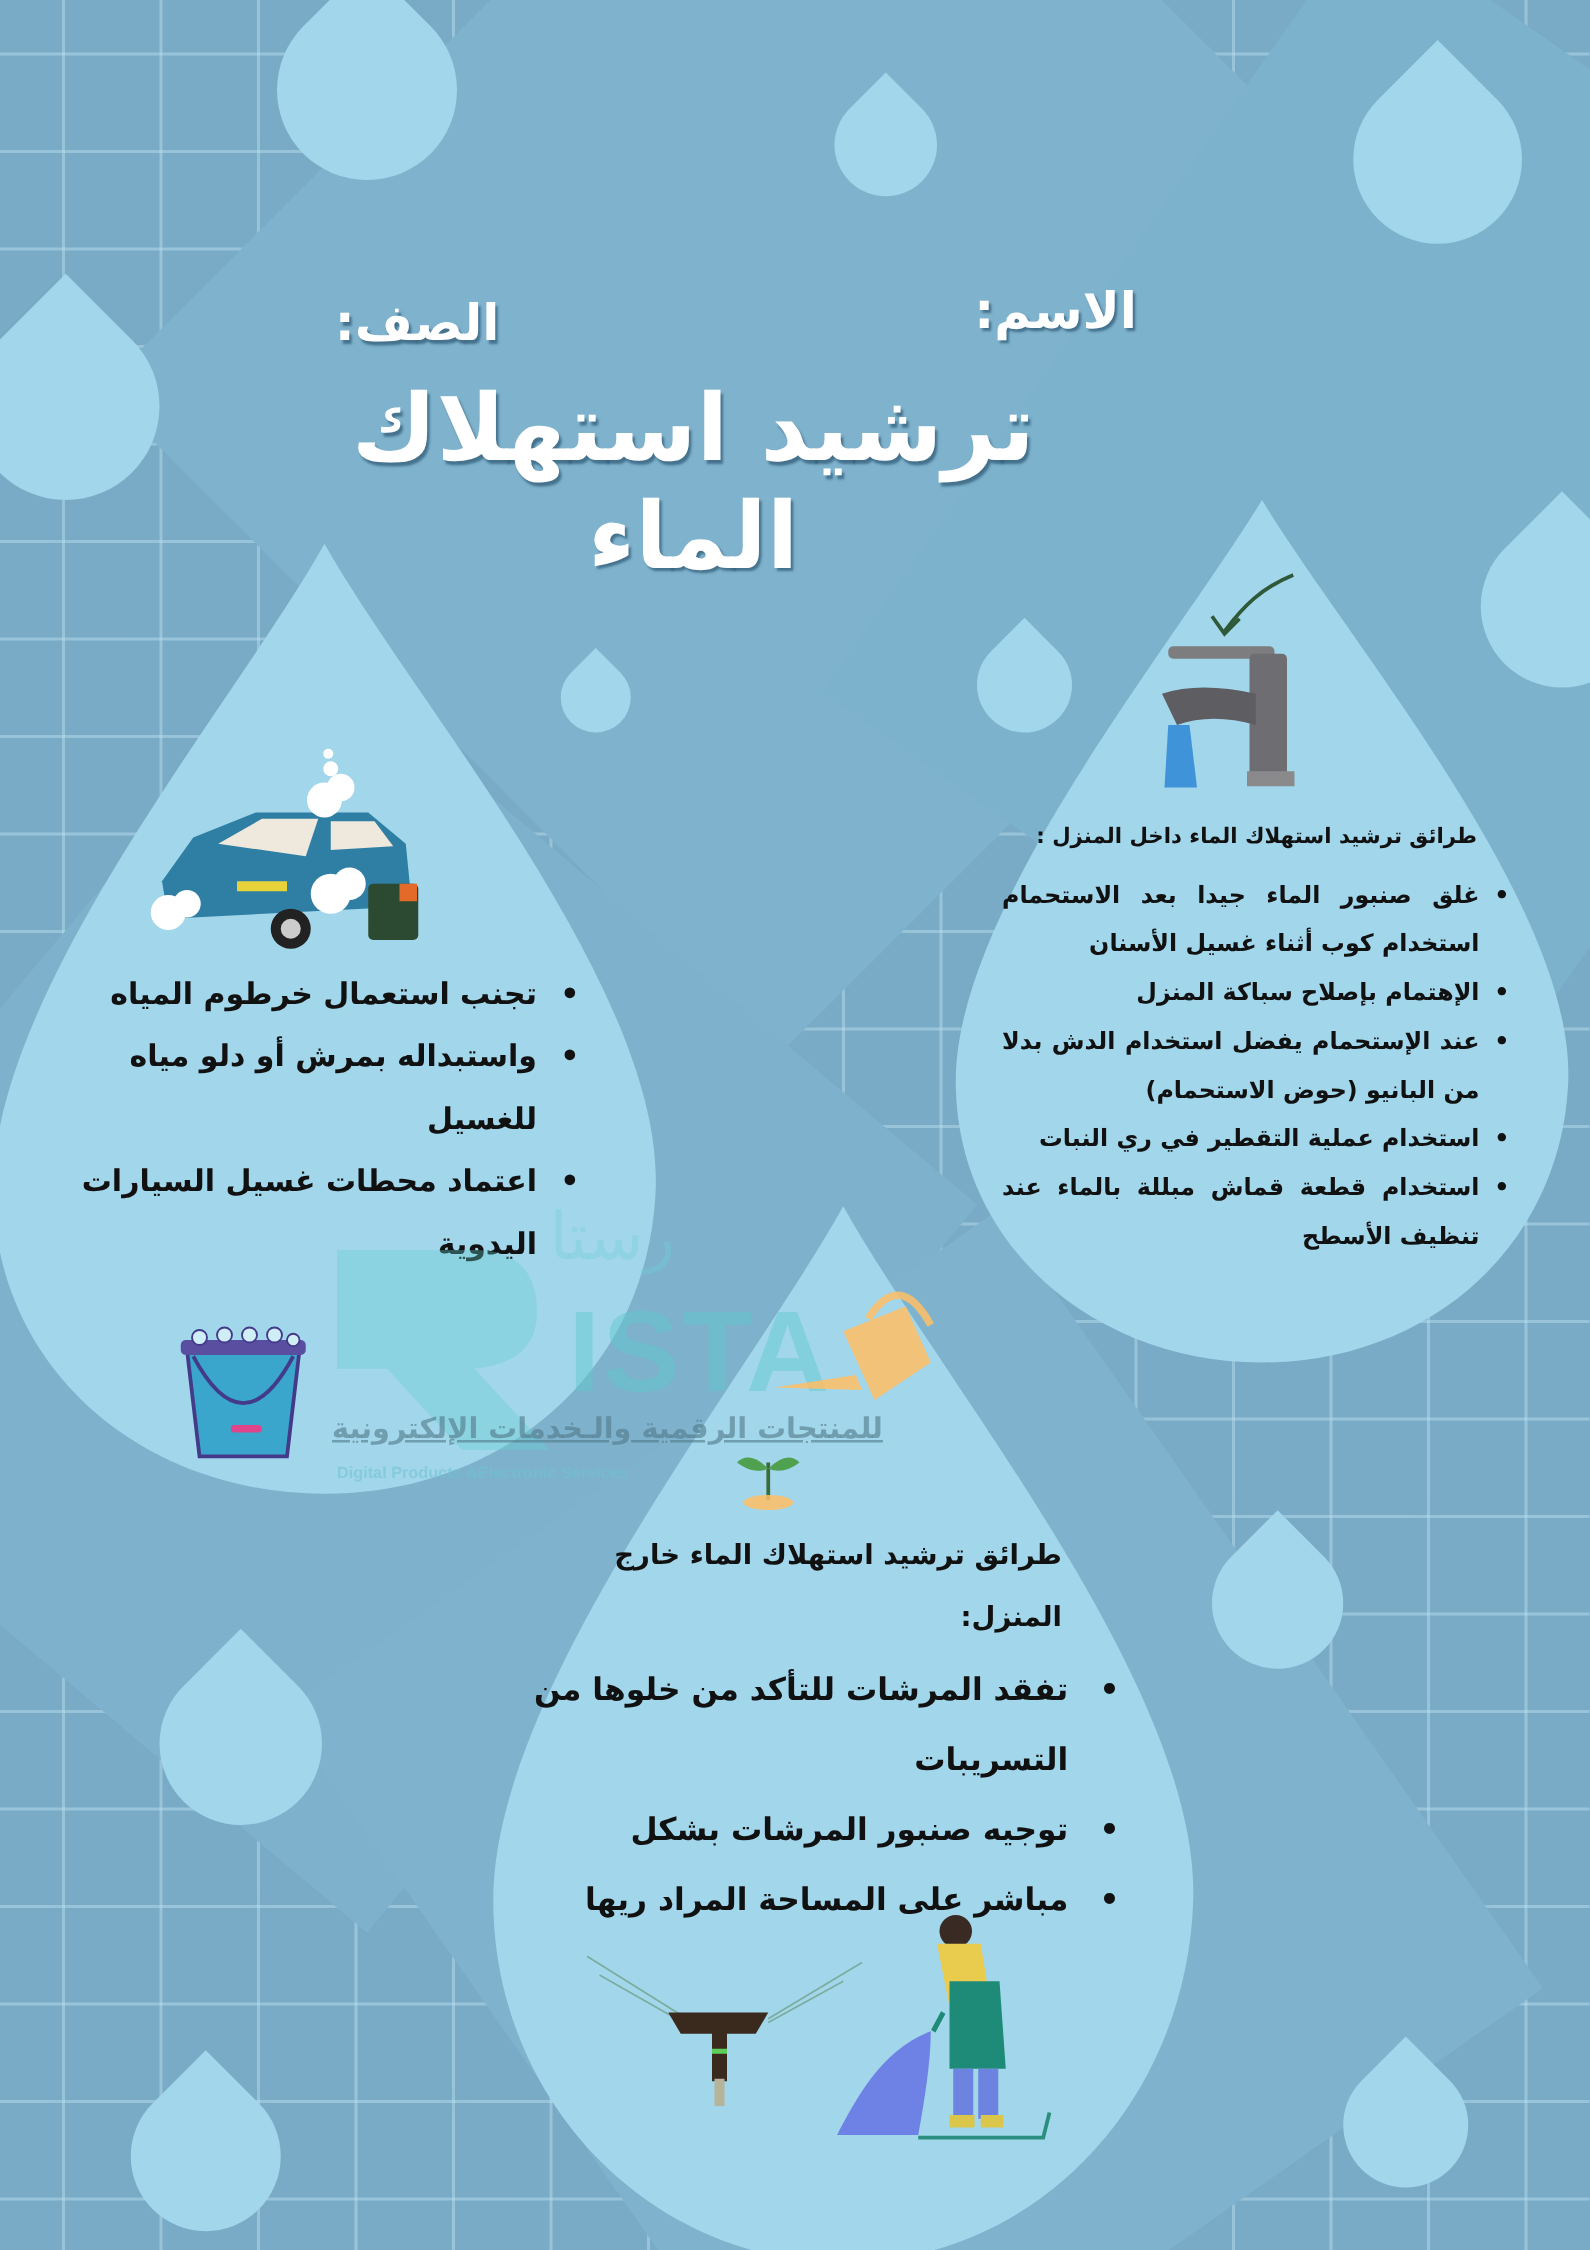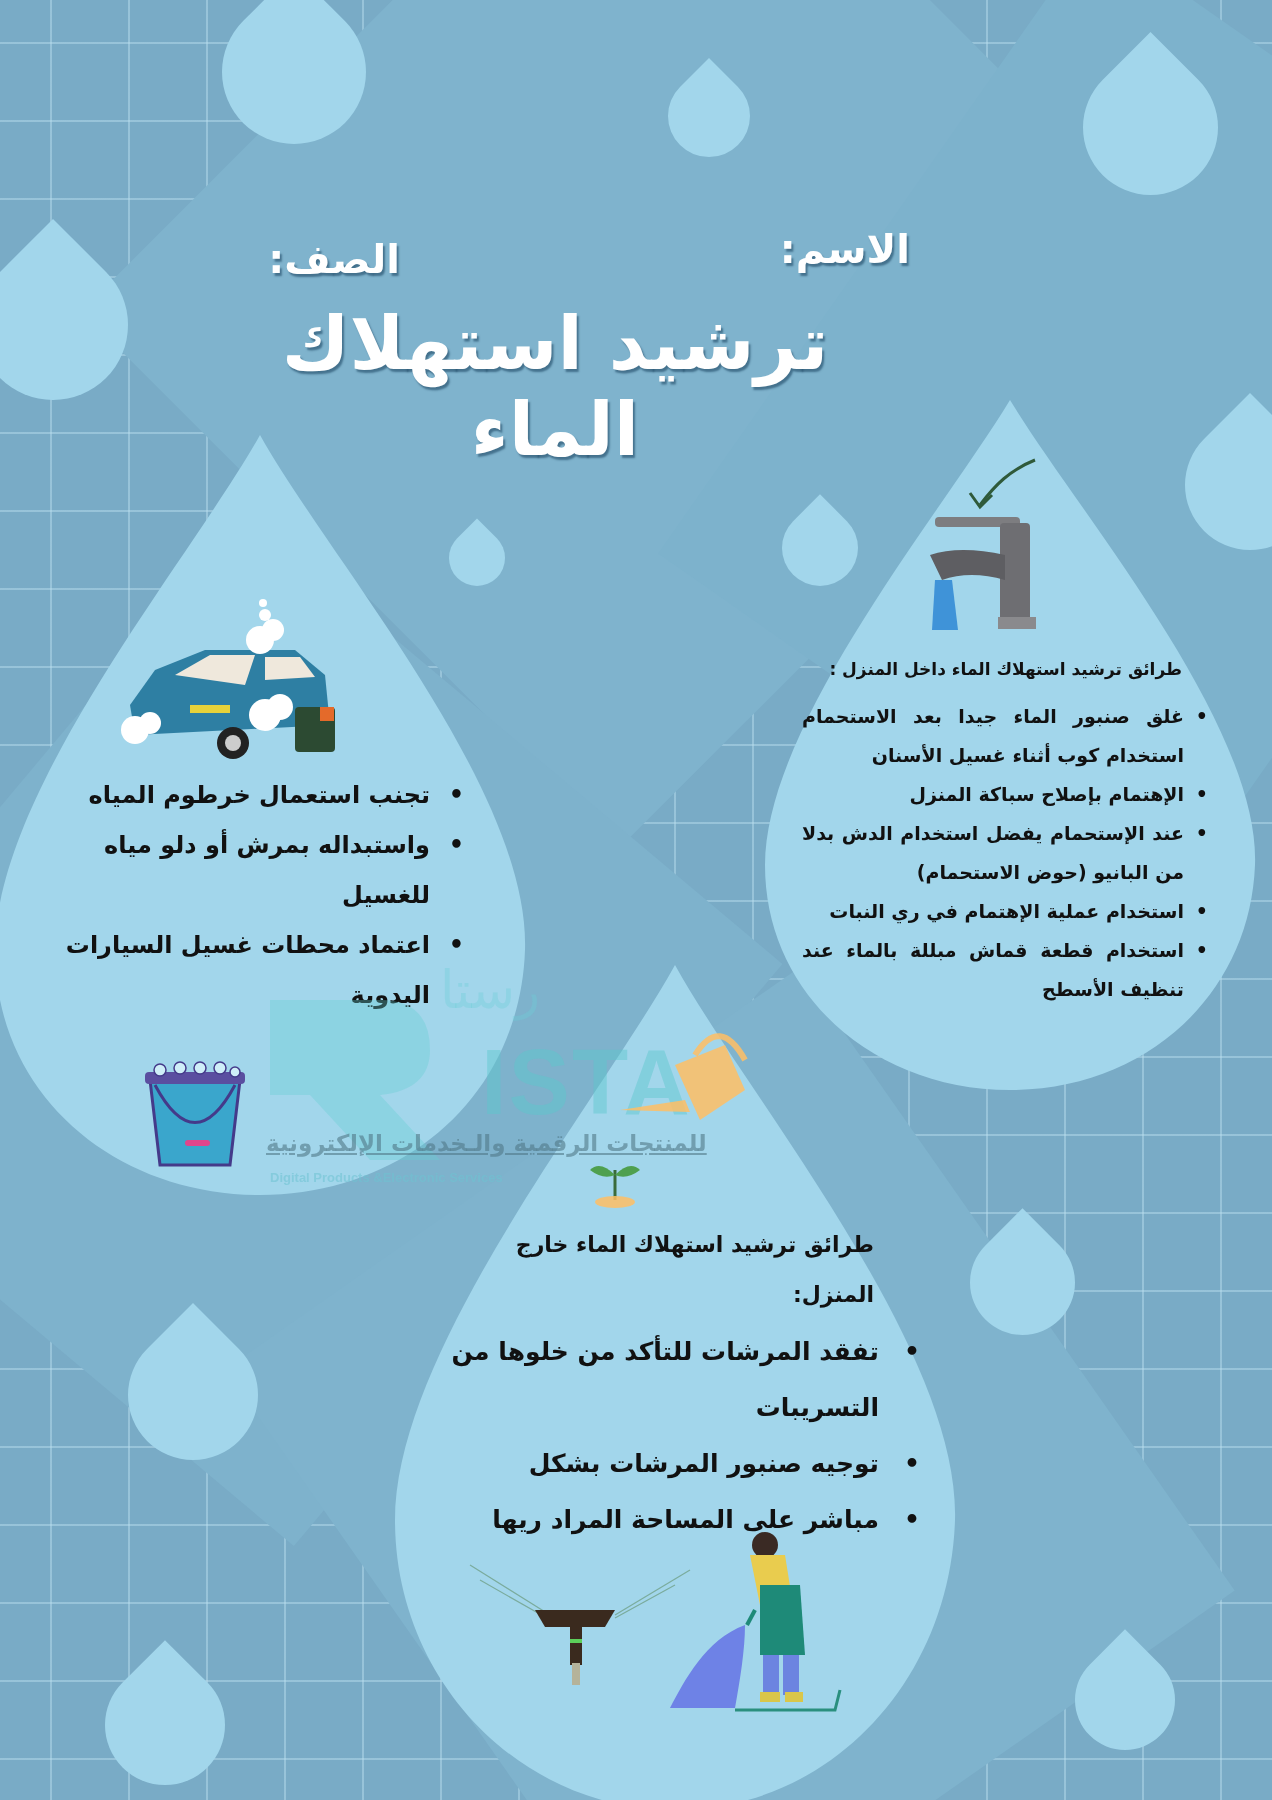--- a/index.html
+++ b/index.html
@@ -49,26 +49,26 @@
     content: "•"; position: absolute; right: 4px; top: 0;
   }
   .right-block { left: 790px; top: 650px; width: 410px; font-size: 19px; line-height: 39px; margin-left: 12px; }
   .right-block .heading { font-size: 17px; text-align: right; padding-right: 30px; margin-bottom: 8px;}
   .right-block li { text-align: justify; text-align-last: right; }
 
   .left-block { left: 8px; top: 770px; width: 460px; font-size: 24px; line-height: 50px; }
   .left-block .heading { font-size: 24px; line-height: 52px; padding-right: 0; margin-bottom: 0; }
   .left-block li { padding-right: 38px; }
 
-  .bottom-block { left: 444px; top: 1220px; width: 480px; font-size: 25px; line-height: 56px; }
+  .bottom-block { left: 420px; top: 1220px; width: 480px; font-size: 25px; line-height: 56px; }
   .bottom-block .heading { font-size: 22px; line-height: 50px; padding-right: 50px; margin-bottom: 4px; }
   .bottom-block li { padding-right: 45px; }
 
   .watermark { position: absolute; left: 250px; top: 960px; width: 520px; height: 250px; pointer-events: none; }
-  .wm-latin { position: absolute; left: 205px; top: 70px; font-size: 92px; font-weight: bold; color: rgba(90,200,205,0.45); font-family: "Liberation Sans", sans-serif; letter-spacing: 2px; margin-left: 26px; }
+  .wm-latin { position: absolute; left: 205px; top: 70px; font-size: 92px; font-weight: bold; color: rgba(90,200,205,0.45); font-family: "Liberation Sans", sans-serif; letter-spacing: 2px; }
   .wm-arabic-top { position: absolute; left: 190px; top: 0px; font-size: 52px; color: rgba(110,205,215,0.35); }
   .wm-ar { position: absolute; left: 16px; top: 170px; font-size: 23px; font-weight: bold; color: rgba(80,120,135,0.6); white-space: nowrap; text-decoration: underline; }
   .wm-en { position: absolute; left: 20px; top: 210px; font-size: 13px; font-weight: bold; color: rgba(110,195,210,0.55); white-space: nowrap; font-family: "Liberation Sans", sans-serif; direction: ltr; }
   .illus { position: absolute; }
 </style>
 </head>
 <body>
 
 <div class="grid"></div>
 
@@ -189,21 +189,21 @@
     <rect x="120" y="162" width="18" height="10" fill="#d9c64a"></rect>
   </svg>
 </div>
 
 <div class="textblock right-block">
   <div class="heading">طرائق ترشيد استهلاك الماء داخل المنزل :</div>
   <ul>
     <li>غلق صنبور الماء جيدا بعد الاستحمام استخدام كوب أثناء غسيل الأسنان</li>
     <li>الإهتمام بإصلاح سباكة المنزل</li>
     <li>عند الإستحمام يفضل استخدام الدش بدلا من البانيو (حوض الاستحمام)</li>
-    <li>استخدام عملية الإهتمام في ري النبات</li>
+    <li>استخدام عملية التقطير في ري النبات</li>
     <li>استخدام قطعة قماش مبللة بالماء عند تنظيف الأسطح</li>
   </ul>
 </div>
 
 <div class="textblock left-block">
   <ul>
     <li>تجنب استعمال خرطوم المياه</li>
     <li>واستبداله بمرش أو دلو مياه للغسيل</li>
     <li>اعتماد محطات غسيل السيارات اليدوية</li>
   </ul>

